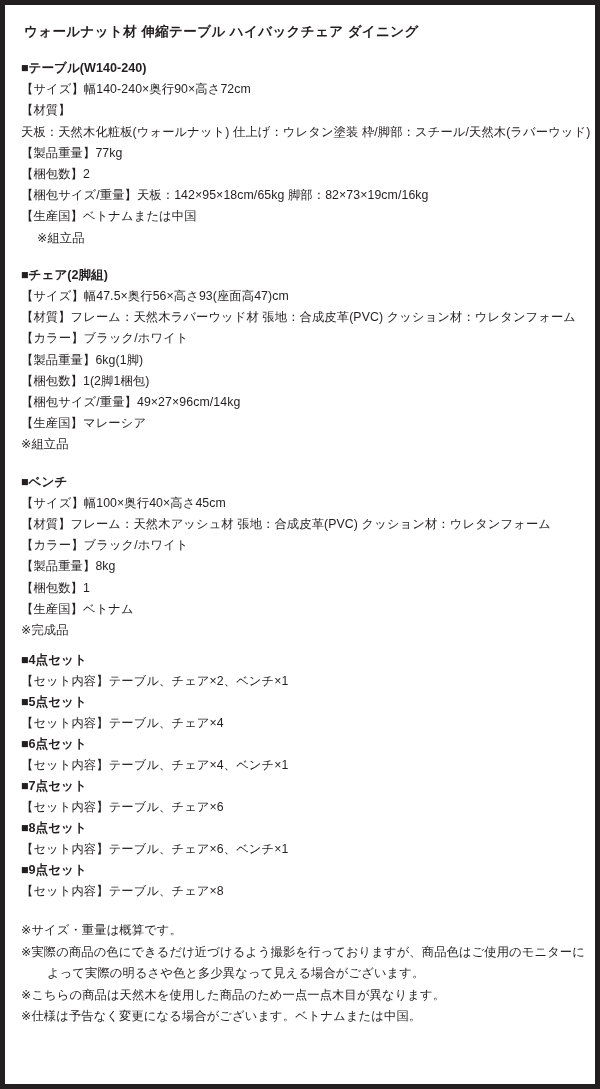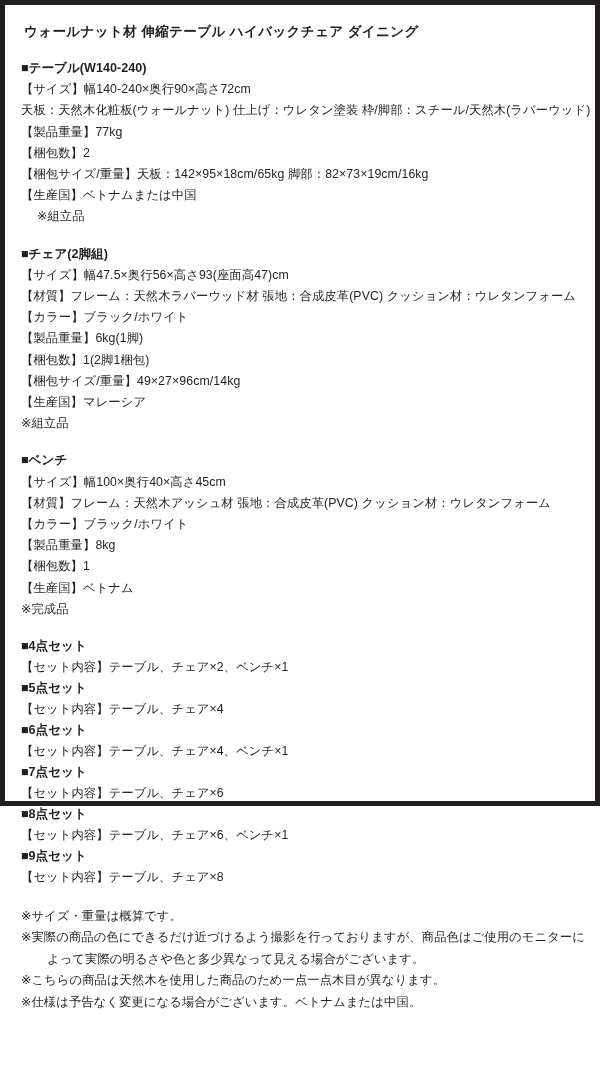--- a/index.html
+++ b/index.html
@@ -11,21 +11,21 @@
     width: 600px;
     height: 1089px;
     font-family: "Liberation Sans", "DejaVu Sans", sans-serif;
     color: #231f20;
     position: relative;
     overflow: hidden;
   }
   .page {
     box-sizing: border-box;
     width: 600px;
-    height: 806px;
+    height: 1089px;
     border: 5px solid #231f20;
     background: #ffffff;
     padding: 14px 16px 0 16px;
     position: relative;
   }
   .title {
     font-size: 13.5px;
     font-weight: bold;
     letter-spacing: 0.4px;
     margin: 4px 0 0 3px;
@@ -42,21 +42,21 @@
   }
   .heading {
     font-size: 12.6px;
     font-weight: bold;
     line-height: 21.2px;
   }
   .indent {
     padding-left: 16px;
   }
   .sets {
-    margin-top: 16px;
+    margin-top: 9px;
   }
   .sets .heading { line-height: 21px; }
   .sets .line { line-height: 21px; }
   .notes {
     margin-top: 18px;
   }
   .notes .line {
     line-height: 21.5px;
   }
   .notes .cont {
@@ -66,20 +66,21 @@
 </head>
 <body>
 
 <div class="page">
 
   <div class="title">ウォールナット材 伸縮テーブル ハイバックチェア ダイニング</div>
 
   <div class="block">
     <div class="heading">■テーブル(W140-240)</div>
     <div class="line">【サイズ】幅140-240×奥行90×高さ72cm</div>
+    <div class="line">【材質】</div>
     <div class="line">天板：天然木化粧板(ウォールナット)  仕上げ：ウレタン塗装  枠/脚部：スチール/天然木(ラバーウッド)</div>
     <div class="line">【製品重量】77kg</div>
     <div class="line">【梱包数】2</div>
     <div class="line">【梱包サイズ/重量】天板：142×95×18cm/65kg  脚部：82×73×19cm/16kg</div>
     <div class="line">【生産国】ベトナムまたは中国</div>
     <div class="line indent">※組立品</div>
   </div>
 
   <div class="block">
     <div class="heading">■チェア(2脚組)</div>

